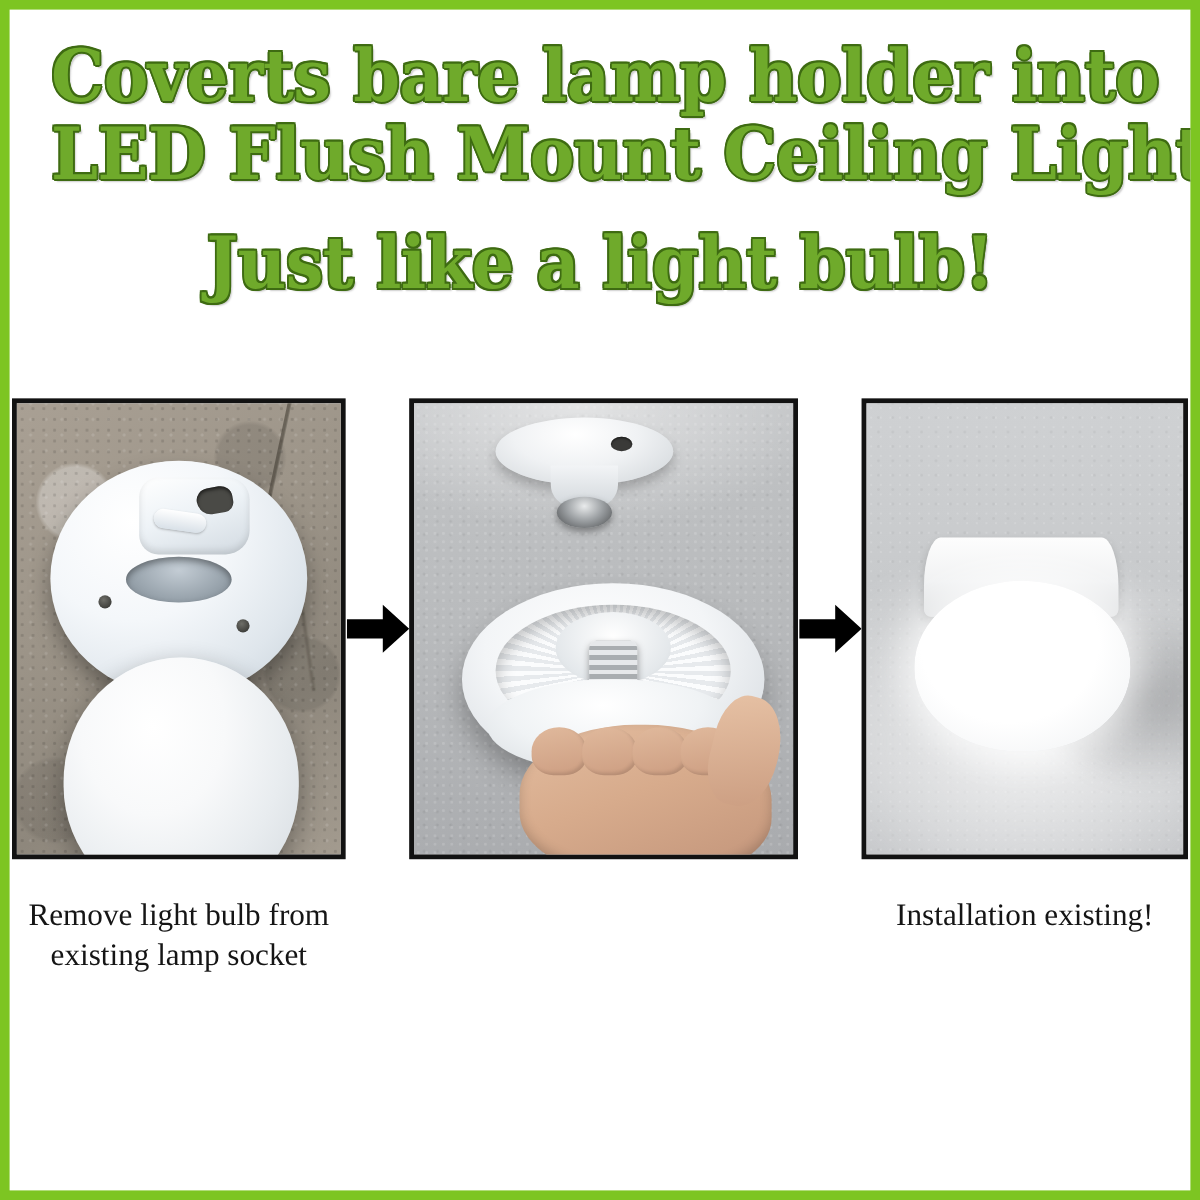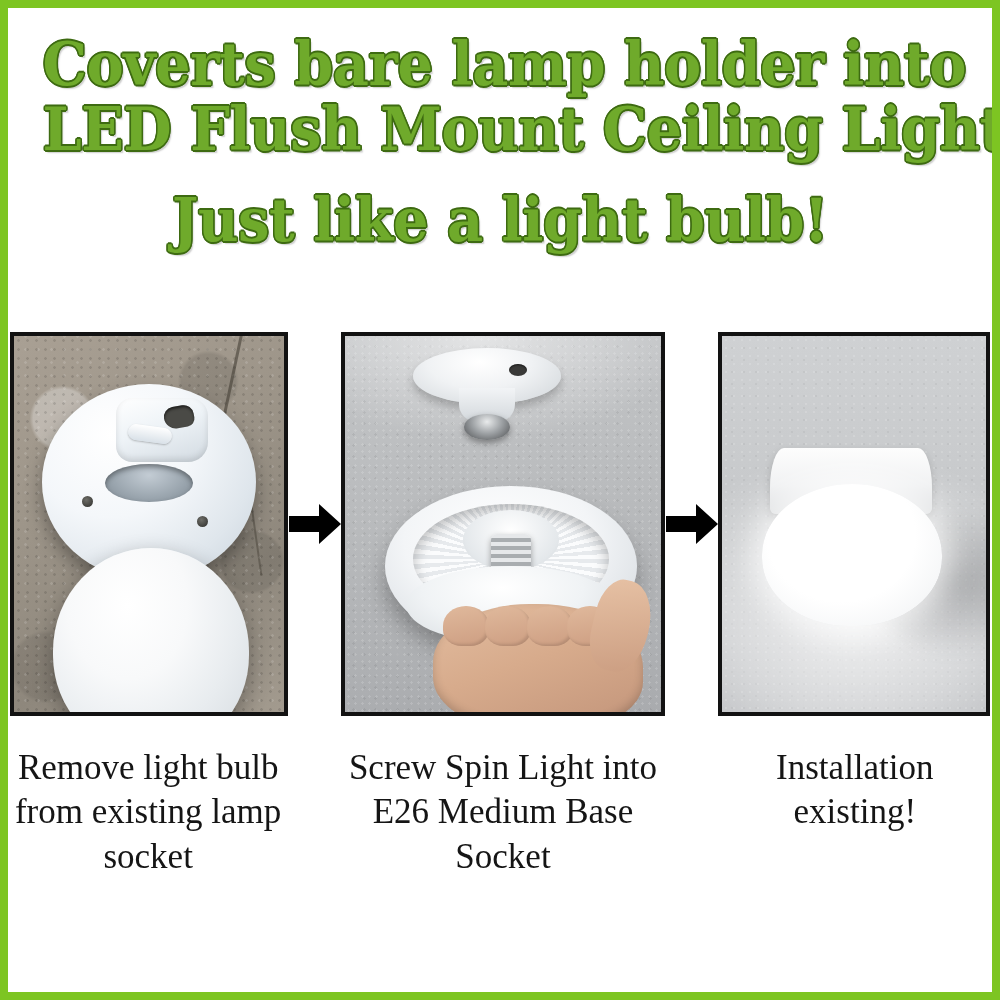--- a/index.html
+++ b/index.html
@@ -383,21 +383,21 @@
     left: 0;
     top: 738px;
     width: 984px;
     display: flex;
     align-items: flex-start;
     justify-content: space-between;
     padding: 0 2px;
   }
   .caption {
     font-family: "Liberation Serif", serif;
-    font-size: 35px;
+    font-size: 26px;
     line-height: 1.27;
     color: #151515;
     text-align: center;
   }
   .cap-1 { width: 278px; }
   .cap-gap { width: 56px; }
   .cap-2 { width: 324px; }
   .cap-3 { width: 272px; }
 </style>
 </head>
@@ -479,18 +479,17 @@
         <div class="p3-body"></div>
         <div class="p3-lens"></div>
       </div>
     </div>
 
   </div>
 
   <div class="captions">
     <div class="caption cap-1">Remove light bulb from existing lamp socket</div>
     <div class="cap-gap"></div>
-    <div class="caption cap-2">Screw Spin Light into E26 Medium Base Socket</div>
     <div class="cap-gap"></div>
     <div class="caption cap-3">Installation existing!</div>
   </div>
 
 </div>
 
 </body></html>

